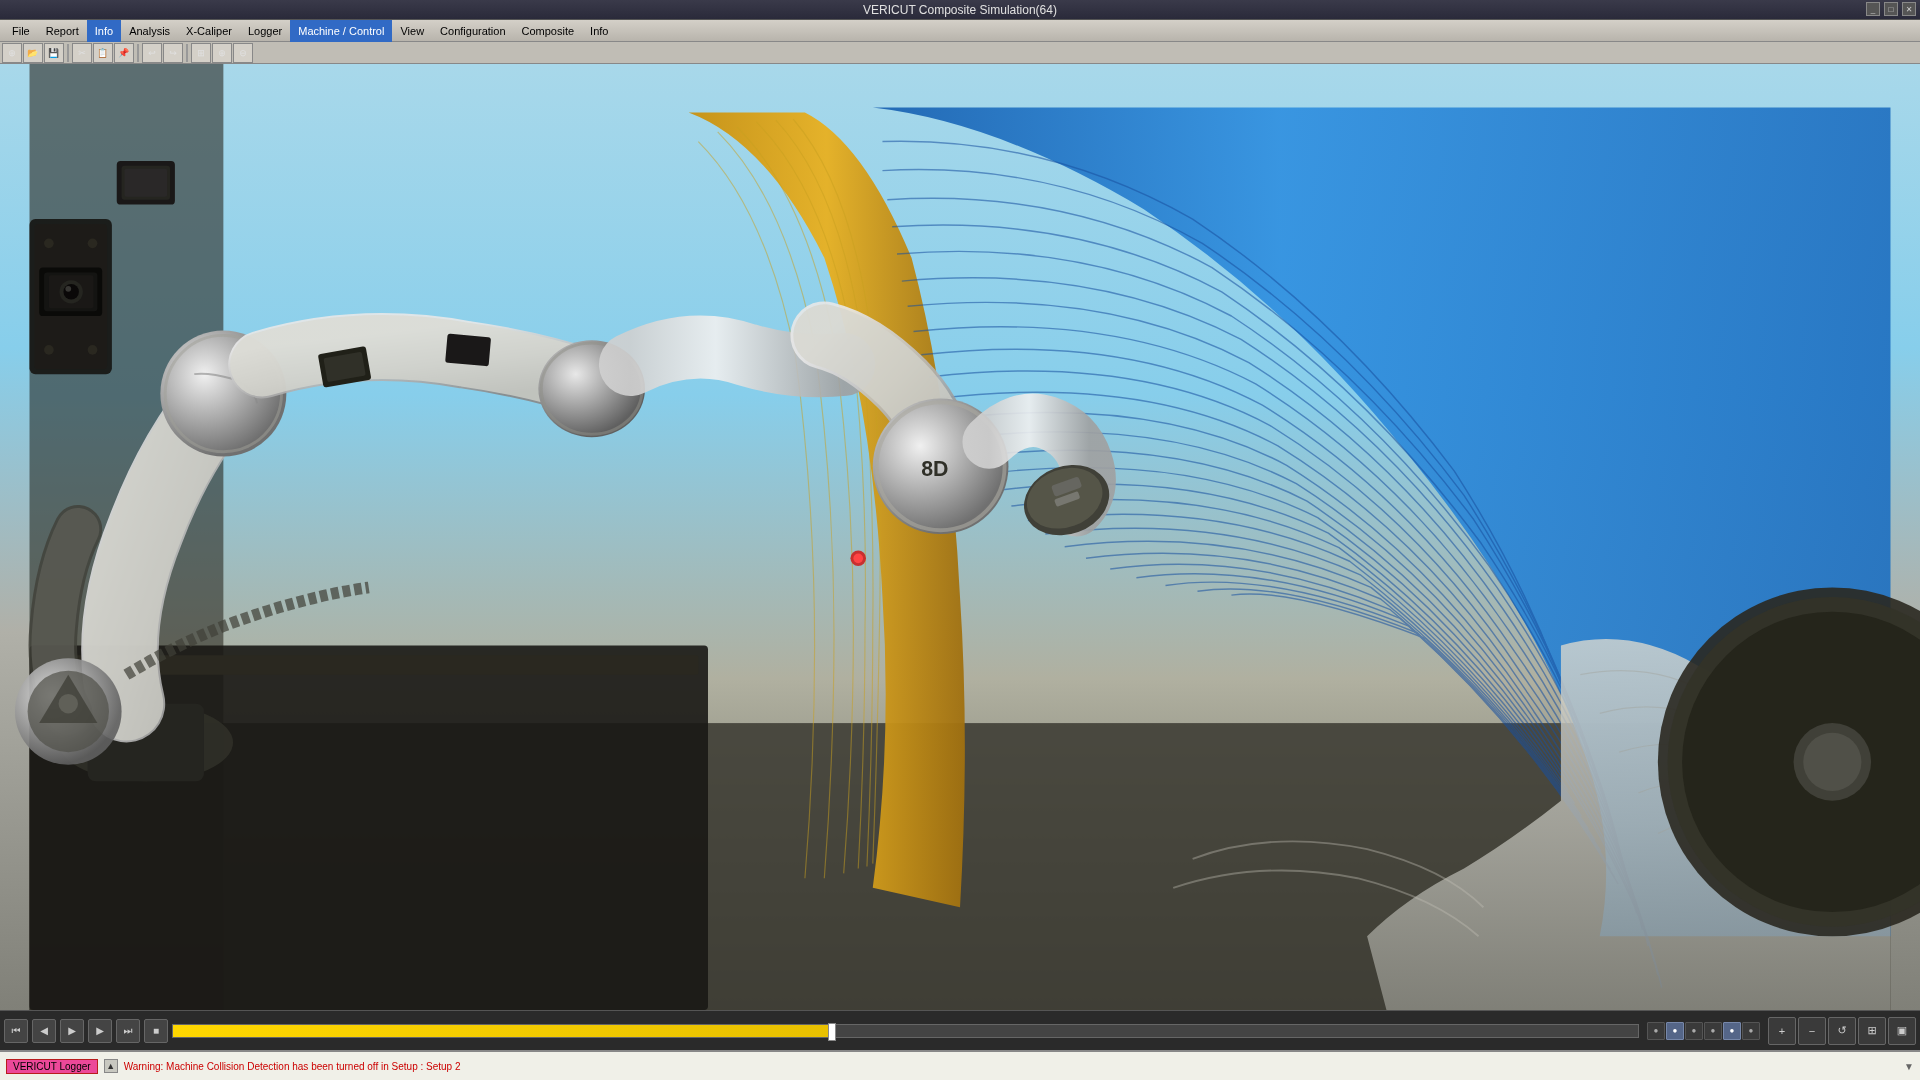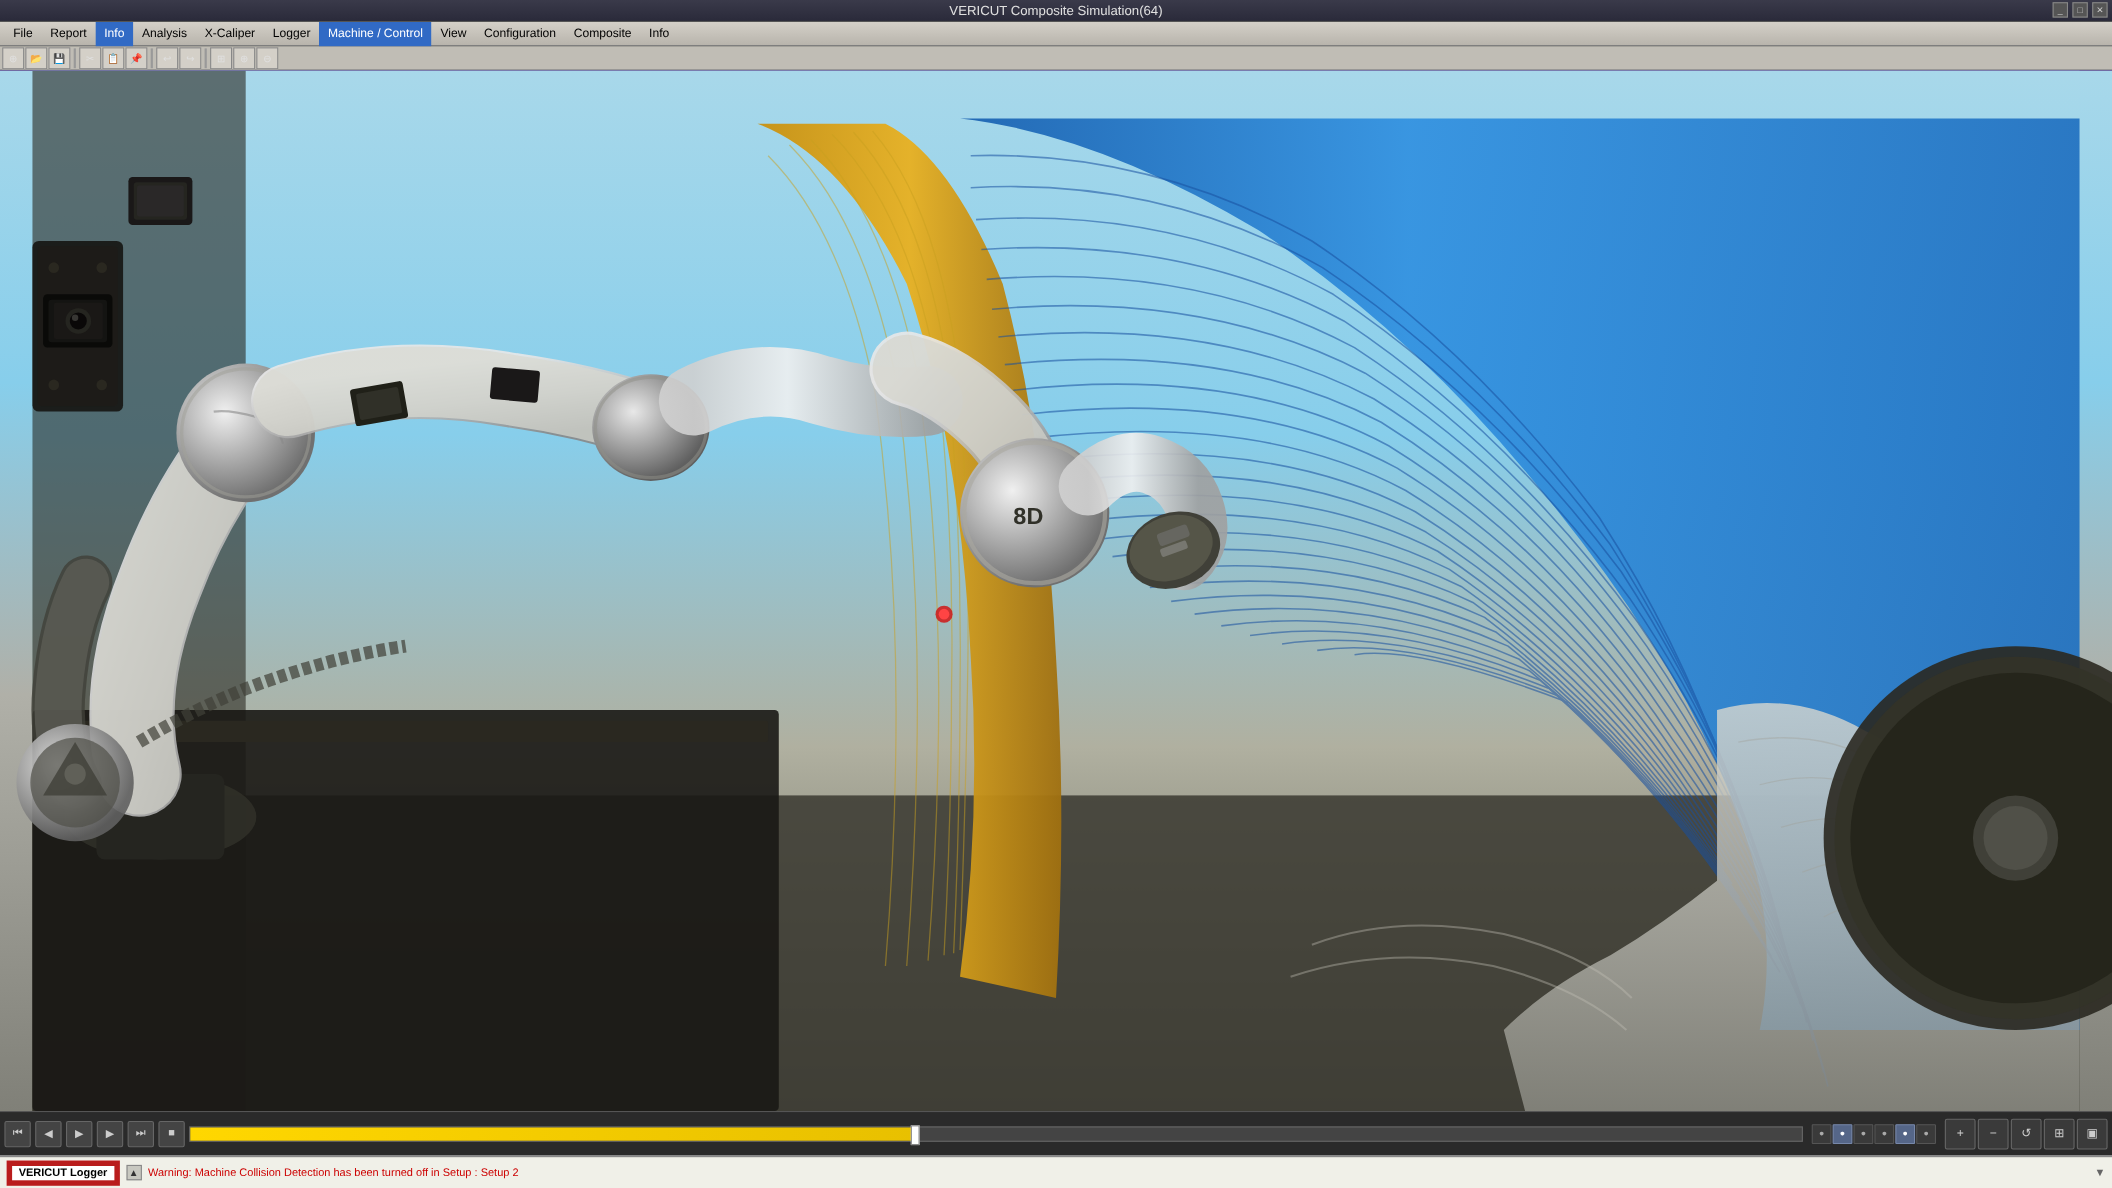--- a/index.html
+++ b/index.html
@@ -191,26 +191,26 @@
       width: 100%;
       height: 30px;
       background: #f0f0e8;
       border-top: 2px solid #888;
       display: flex;
       align-items: center;
       padding: 0 6px;
       gap: 6px;
     }
     #logger-label {
-      background: #ffffff;
-      border: 5px solid #b91c1c;
+      background: #ec4899;
+      border: 1px solid #b91c1c;
       padding: 1px 6px;
       font-size: 10px;
       color: #000;
-      font-weight: bold;
+      font-weight: normal;
       cursor: pointer;
     }
     #logger-message {
       font-size: 10px;
       color: #cc0000;
       flex: 1;
     }
     #expand-btn {
       width: 14px;
       height: 14px;

